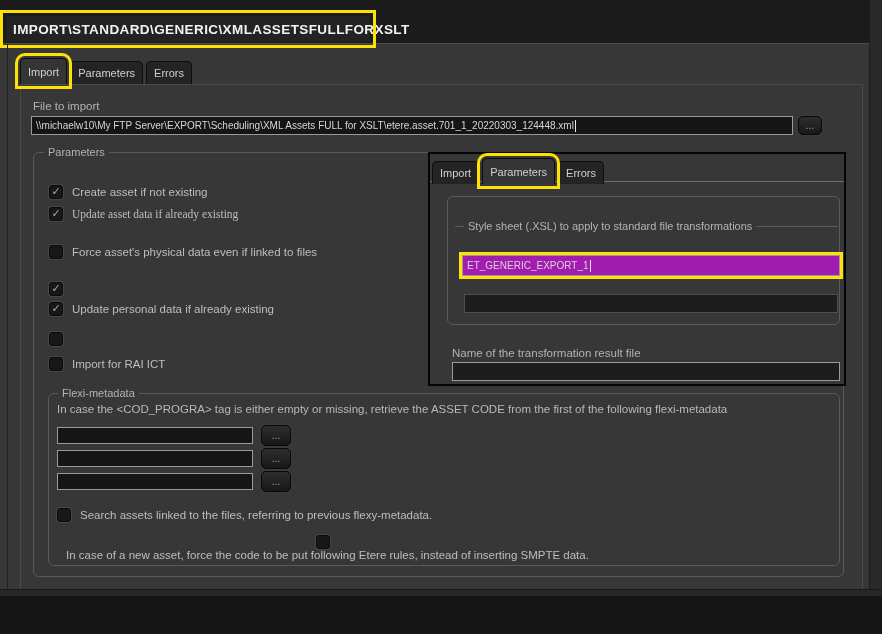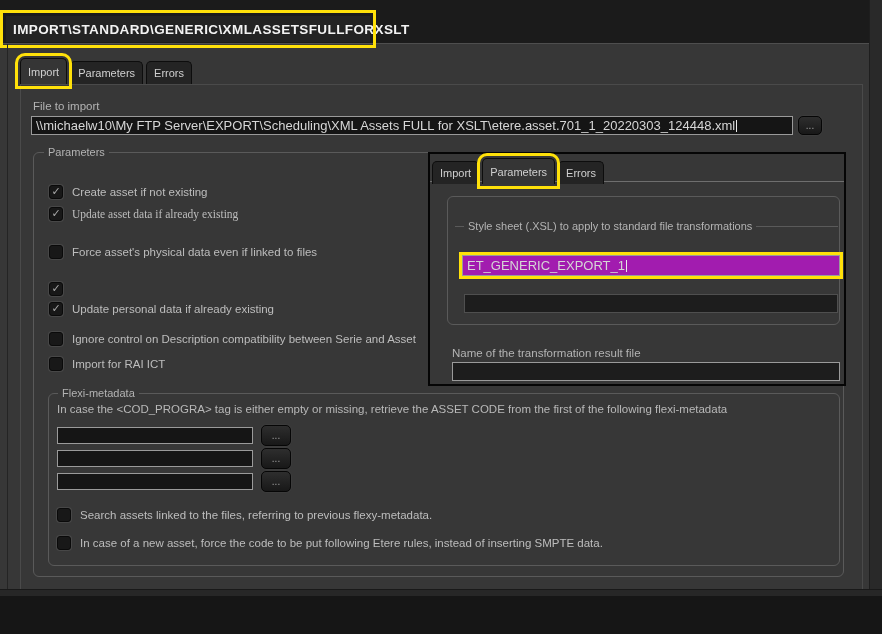--- a/index.html
+++ b/index.html
@@ -42,21 +42,21 @@
   .page {
     position:absolute; left:20px; top:84px; width:843px; height:542px;
     border:1px solid #4a4a4a; background:#373737;
   }
 
   .lbl { position:absolute; color:#b3b3b3; white-space:nowrap; }
 
   .field {
     position:absolute; background:#151515; border:1px solid #9a9a9a;
     color:#d6d6d6; display:flex; align-items:center; padding:0 4px;
-    white-space:nowrap; overflow:hidden; font-size:13px;
+    white-space:nowrap; overflow:hidden; font-size:10px;
   }
   .field.dim { border-color:#4f4f4f; background:#1d1d1d; }
   .caret { display:inline-block; width:1px; height:12px; background:#eaeaea; margin-left:1px; }
 
   .groupbox { position:absolute; border:1px solid #5a5a5a; border-radius:6px; }
   .grouplabel {
     position:absolute; background:#373737; padding:0 4px;
     color:#b3b3b3; font-size:11px; white-space:nowrap;
   }
 
@@ -131,21 +131,20 @@
   </div>
   <div class="cbrow" style="left:49px; top:281px;">
     <span class="cb checked"></span>
   </div>
   <div class="cbrow" style="left:49px; top:301px;">
     <span class="cb checked"></span>
     <span class="cblabel">Update personal data if already existing</span>
   </div>
   <div class="cbrow" style="left:49px; top:331px;">
     <span class="cb"></span>
-    <span class="cblabel">Ignore control on Description compatibility between Serie and Asset</span>
   </div>
   <div class="cbrow" style="left:49px; top:356px;">
     <span class="cb"></span>
     <span class="cblabel">Import for RAI ICT</span>
   </div>
 
   <div class="nested-panel"></div>
   <div class="tabrow z3" style="left:432px; top:158px;">
     <div class="tab">Import</div>
     <div class="tab active hl hl-off2">Parameters</div>
@@ -186,21 +185,21 @@
 
   <div class="field" style="left:57px; top:473px; width:196px; height:17px;">
     <span></span>
   </div>
   <div class="btn small" style="left:261px; top:471px; width:30px; height:21px;">...</div>
 
   <div class="cbrow" style="left:57px; top:507px;">
     <span class="cb"></span>
     <span class="cblabel">Search assets linked to the files, referring to previous flexy-metadata.</span>
   </div>
-  <div class="cbrow" style="left:57px; top:535px;">
+  <div class="cbrow" style="left:57px; top:535px;flex-direction:column;">
     <span class="cb"></span>
     <span class="cblabel">In case of a new asset, force the code to be put following Etere rules, instead of inserting SMPTE data.</span>
   </div>
 
   <div class="btn" style="left:25px; top:590px; width:108px; height:22px;">Import</div>
   <div class="btn" style="left:737px; top:594px; width:105px; height:25px;text-align:center;">Save Parameters</div>
 
   <div class="left-line"></div>
   <div class="right-strip"></div>
   <div class="bottom-strip"></div>

